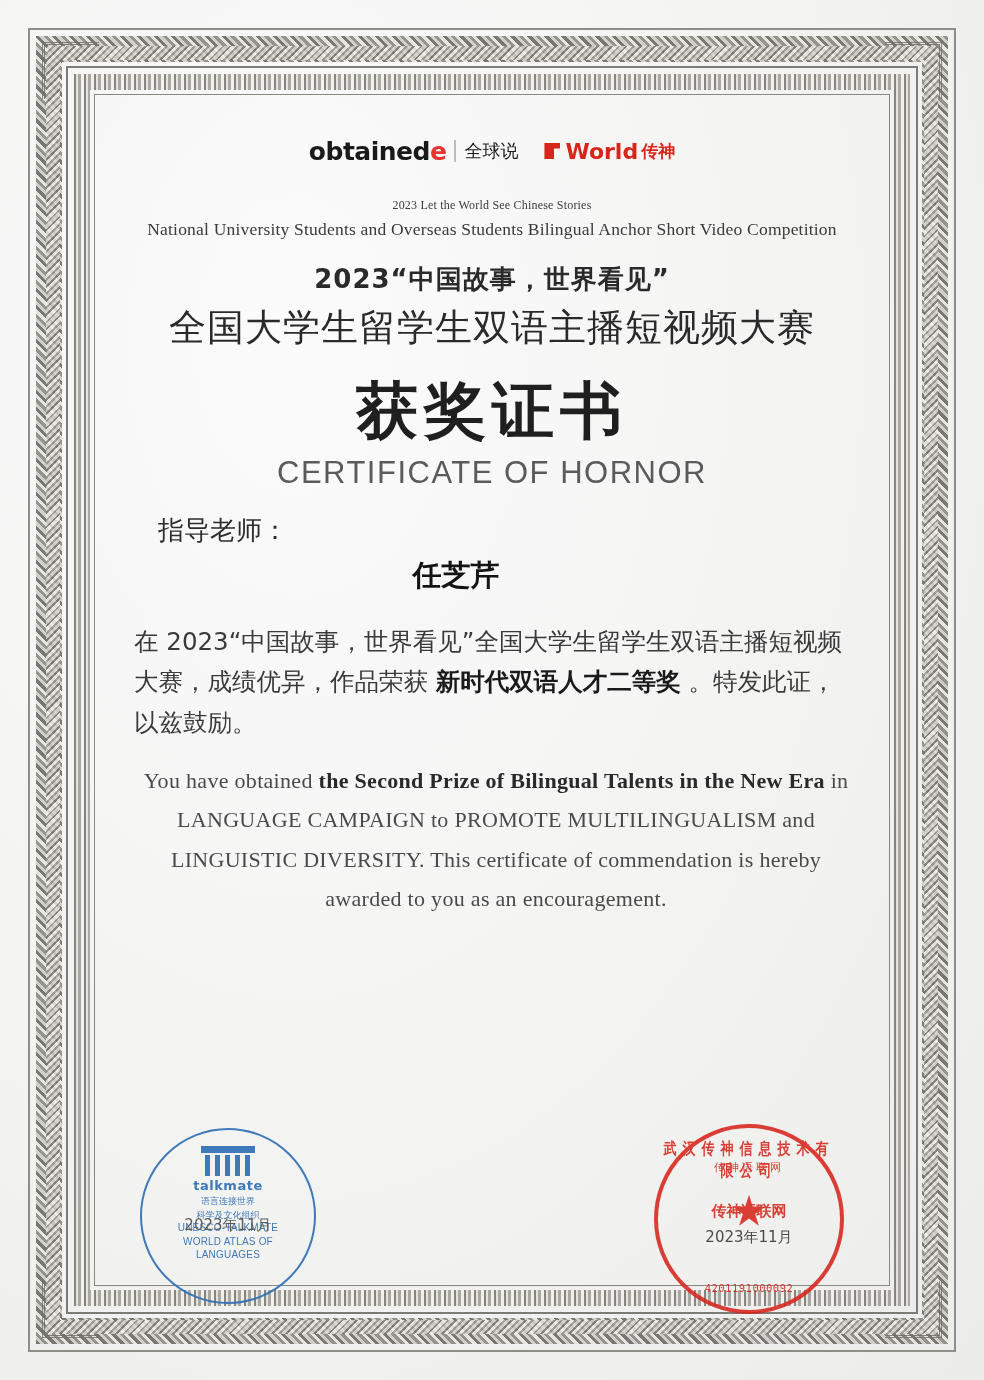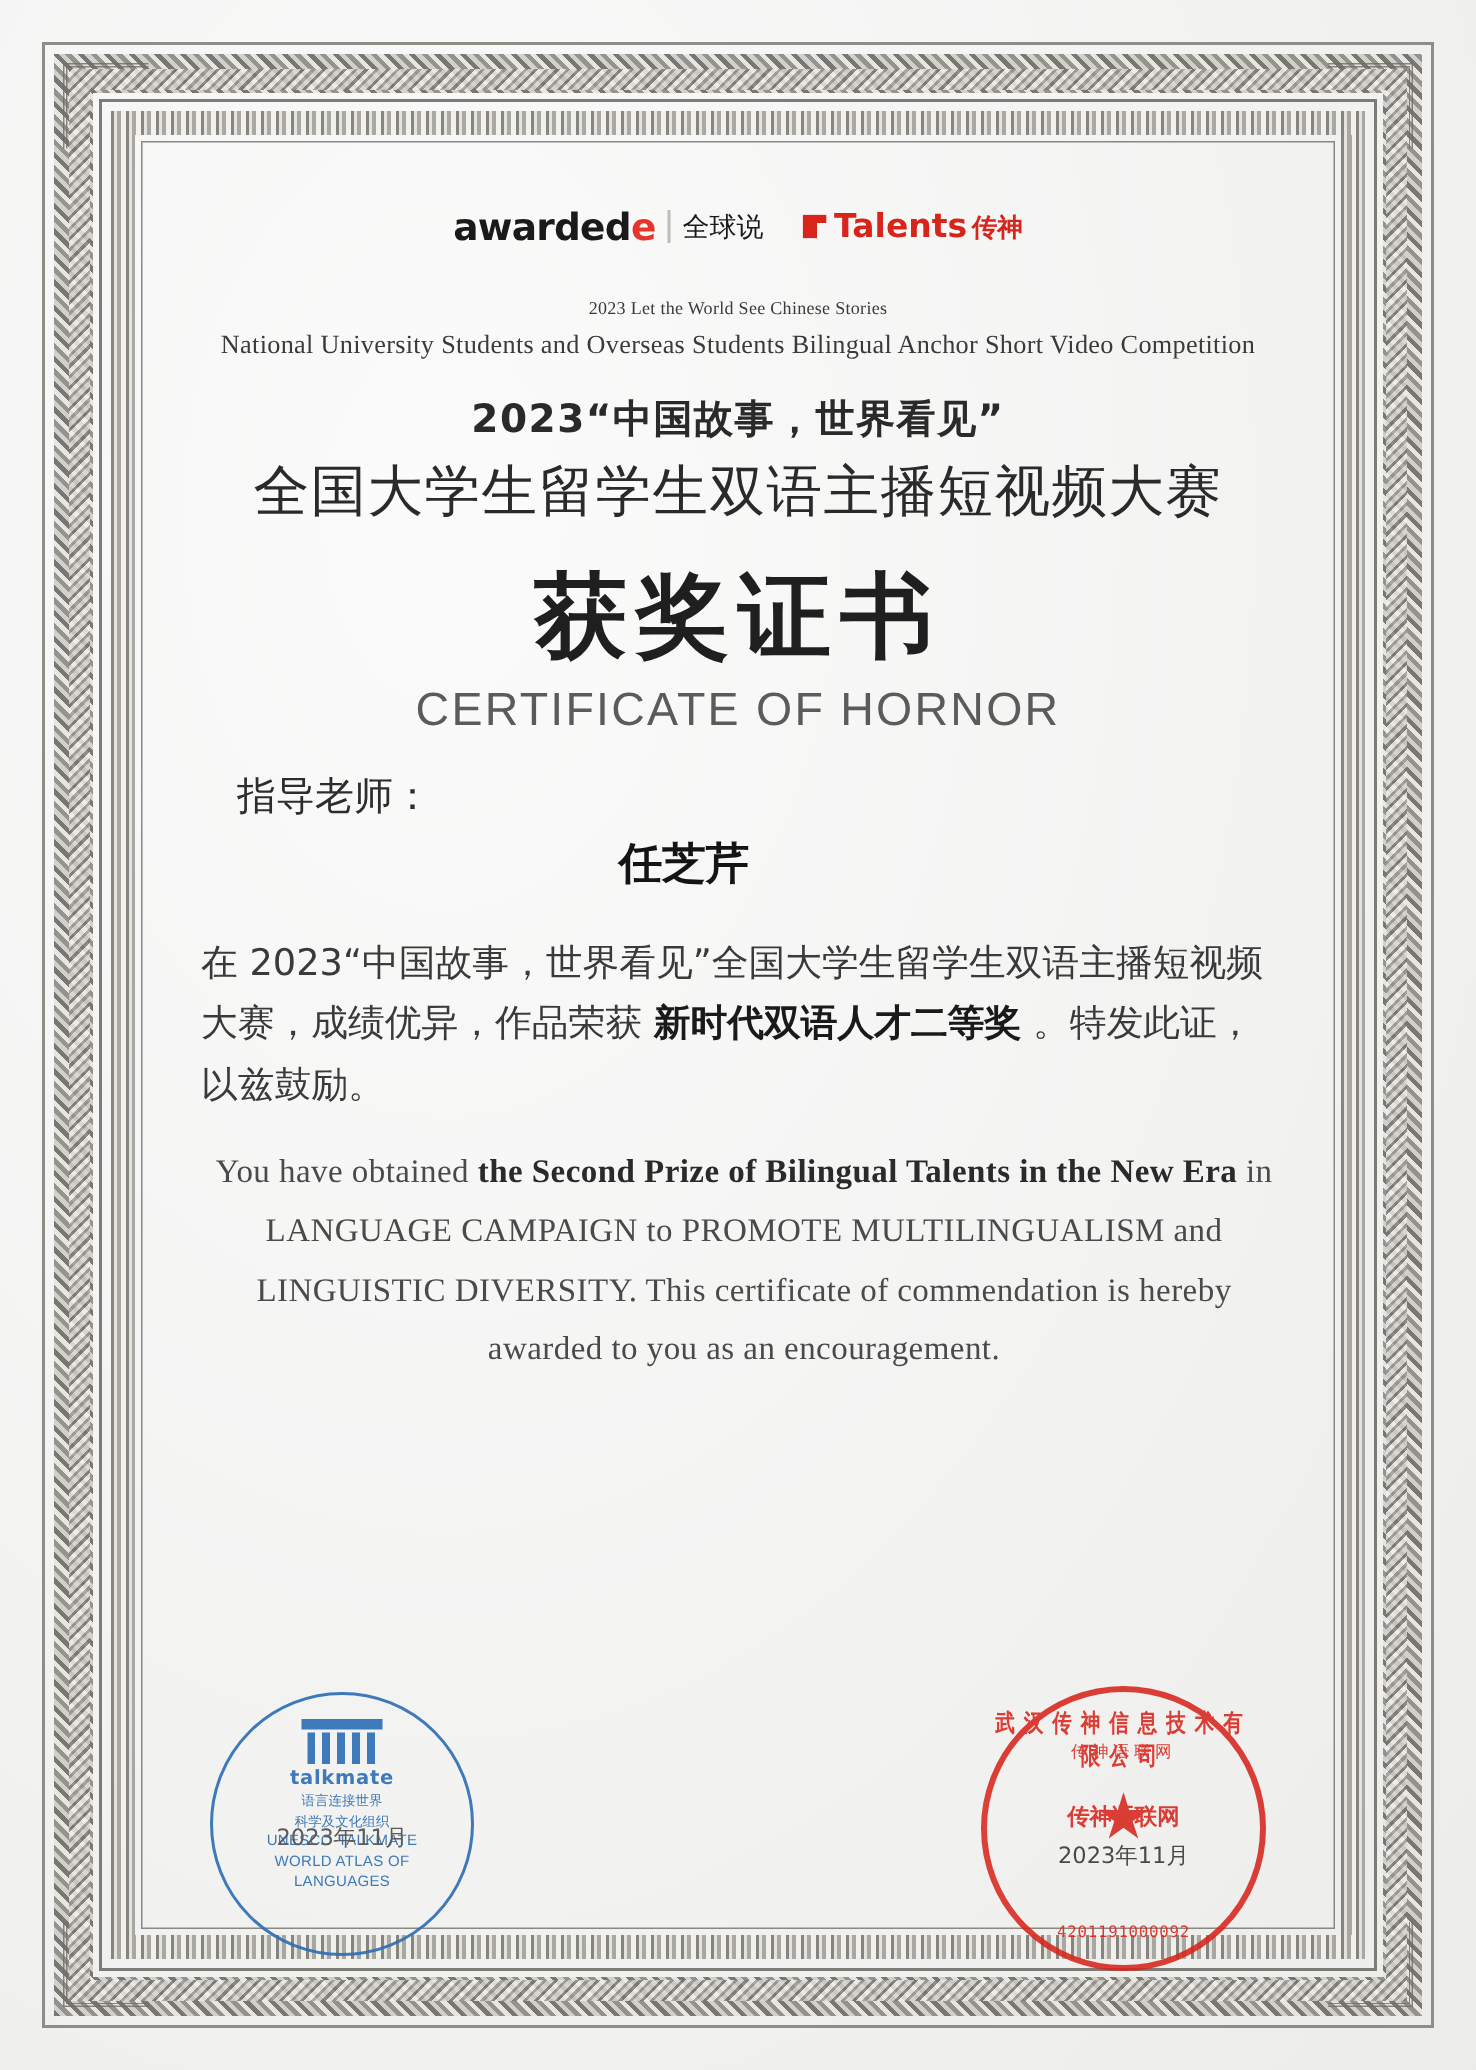--- a/index.html
+++ b/index.html
@@ -386,27 +386,27 @@
   <div class="border-thin"></div>
   <div class="corner tl"></div>
   <div class="corner tr"></div>
   <div class="corner bl"></div>
   <div class="corner br"></div>
 
   <div class="content">
 
     <div class="logos">
       <div class="logo-talkmate">
-        <span class="word"><span>awarded</span><span class="e">e</span></span>
+        <span class="word"><span>obtained</span><span class="e">e</span></span>
         <span class="divider"></span>
         <span class="cn">全球说</span>
       </div>
       <div class="logo-transn">
         <span class="mark"></span>
-        <span>Talents</span>
+        <span>World</span>
         <span class="cn">传神</span>
       </div>
     </div>
 
     <div class="eng-line1">2023 Let the World See Chinese Stories</div>
     <div class="eng-line2">National University Students and  Overseas Students Bilingual Anchor Short Video Competition</div>
 
     <div class="title-cn1">2023“中国故事，世界看见”</div>
     <div class="title-cn2">全国大学生留学生双语主播短视频大赛</div>
 

